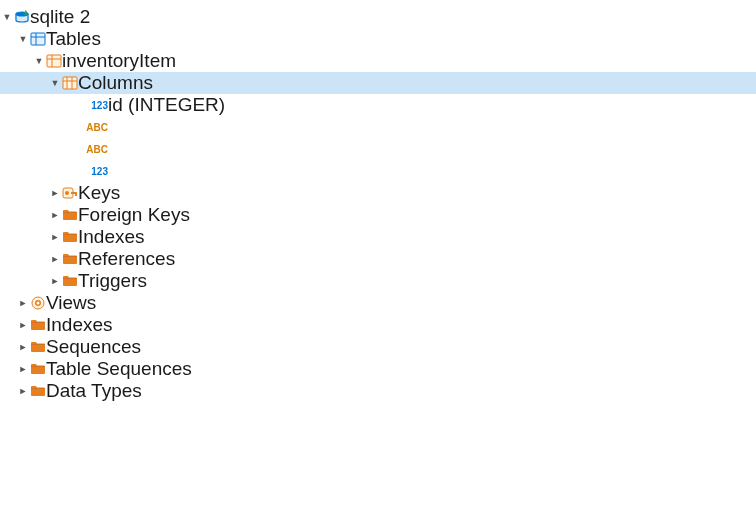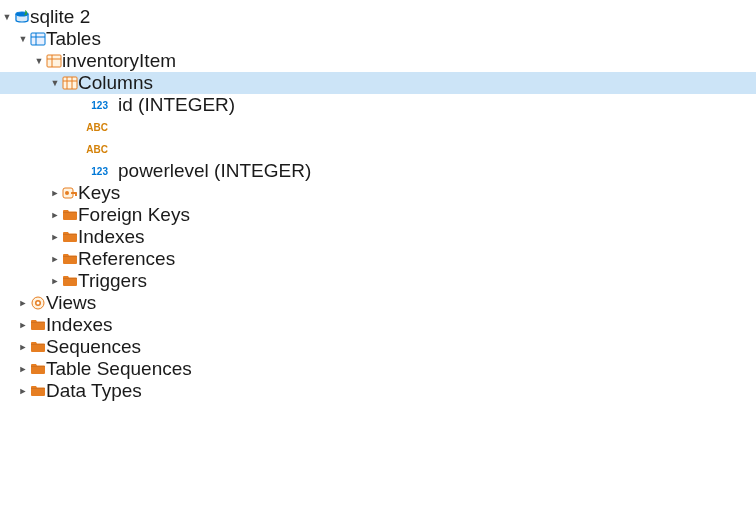--- a/index.html
+++ b/index.html
@@ -79,21 +79,21 @@
       color: #1a1a1a;
     }
 
     .column-type-badge {
       font-size: 10px;
       font-weight: bold;
       color: #0078d7;
       width: 30px;
       text-align: right;
       flex-shrink: 0;
-      margin-right: 10px;
+      margin-right: 0;
     }
 
     .column-type-badge.abc {
       color: #d4820a;
     }
 
     .column-type-badge.num {
       color: #0078d7;
     }
   </style>
@@ -189,21 +189,20 @@
     <span class="column-type-badge abc">ABC</span>
   </div>
 
   <div class="tree-item">
     <span class="indent"></span>
     <span class="indent"></span>
     <span class="indent"></span>
     <span class="indent"></span>
     <span class="chevron-placeholder"></span>
     <span class="column-type-badge num">123</span>
-    <span class="item-text">powerlevel (INTEGER)</span>
   </div>
 
   <div class="tree-item">
     <span class="indent"></span>
     <span class="indent"></span>
     <span class="indent"></span>
     <span class="chevron">►</span>
     <span class="icon">
       <svg viewBox="0 0 16 16" xmlns="http://www.w3.org/2000/svg">
         <rect x="1" y="3" width="10" height="10" rx="2" fill="#fff3e0" stroke="#e67e22" stroke-width="1"></rect>

